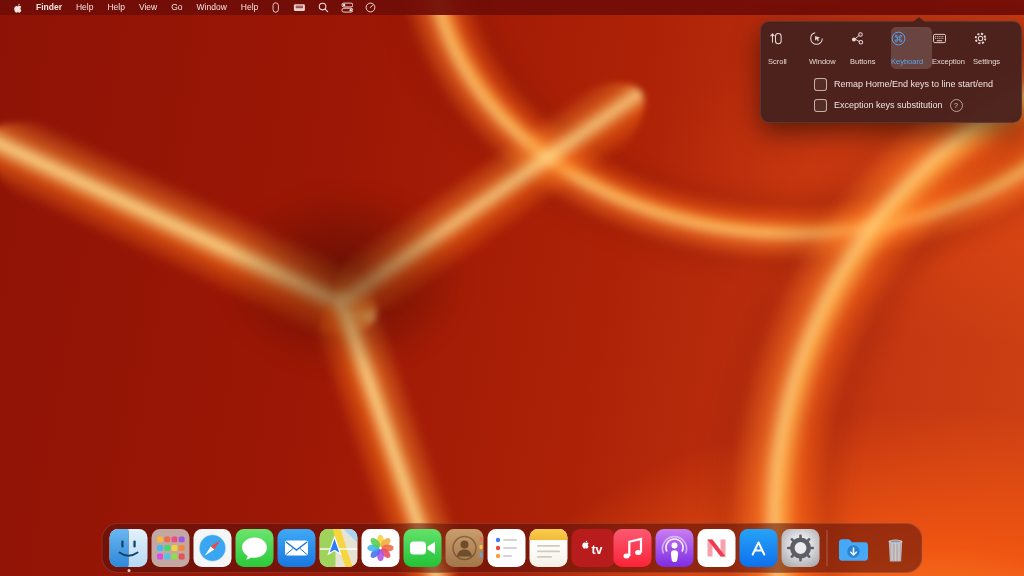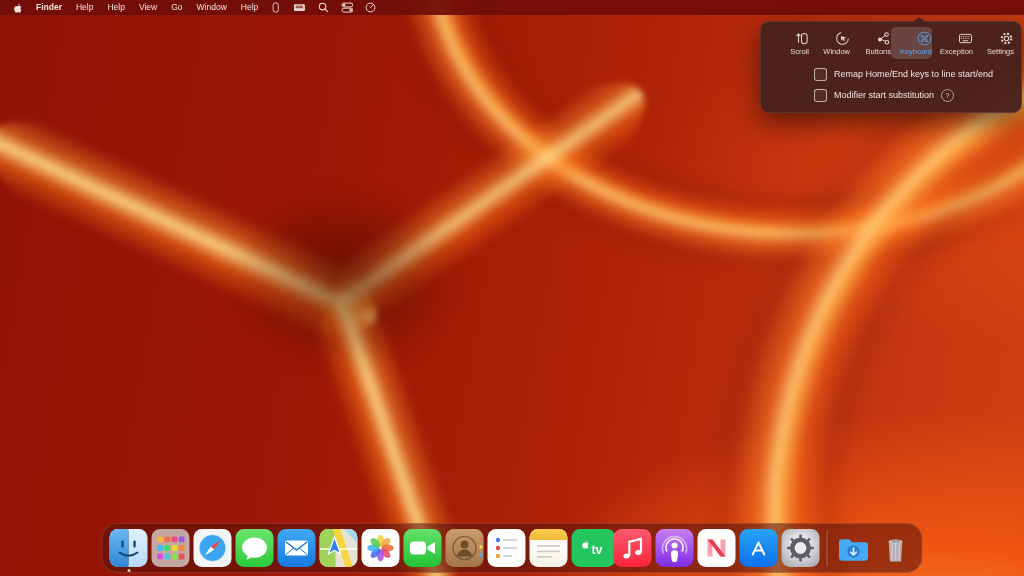--- a/index.html
+++ b/index.html
@@ -42,21 +42,21 @@
 
   
   .popover{position:absolute;right:2px;top:21px;width:262px;z-index:7;
     background:rgba(73,33,29,.97);border:1px solid rgba(255,255,255,.09);
     border-radius:9px;box-shadow:0 10px 26px rgba(0,0,0,.5);
     padding:5px 5px 9px;box-sizing:border-box;}
   .popover:before{content:"";position:absolute;top:-5px;left:152px;width:0;height:0;
     border-left:6px solid transparent;border-right:6px solid transparent;
     border-bottom:5px solid rgba(73,33,29,.97);}
   .tabs{display:flex;justify-content:space-between;padding:0 2px;}
-  .tab{width:41px;display:flex;flex-direction:column;align-items:flex-end;gap:2px;
+  .tab{width:41px;display:flex;flex-direction:column;align-items:flex-start;gap:12px;
     padding:4px 0 3px;border-radius:5px;color:#e7d8d4;cursor:default;}
   .tab svg{width:15px;height:15px;display:block;}
   .tab .tlabel{font-size:7.5px;line-height:8px;}
   .tab.selected{background:rgba(255,255,255,.16);color:#58a6f2;}
   .opts{margin-top:7px;padding-left:48px;display:flex;flex-direction:column;gap:5px;text-align:center;}
   .optrow{display:flex;align-items:center;gap:7px;height:16px;}
   .cbox{width:11px;height:11px;border-radius:3px;border:1px solid rgba(255,248,245,.65);
     background:rgba(255,255,255,.05);flex:none;}
   .olabel{font-size:9px;color:#f0e4e1;}
   .helpi{width:11px;height:11px;border-radius:50%;border:1px solid rgba(255,255,255,.55);
@@ -82,21 +82,21 @@
   .ic-messages{background:linear-gradient(180deg,#6be56d,#2bc93a);}
   .ic-mail{background:linear-gradient(180deg,#3fa9f5,#1878e0);}
   .ic-maps{background:#e7e3d4;}
   .ic-photos{background:#fff;}
   .ic-facetime{background:linear-gradient(180deg,#63e26a,#23c337);}
   .ic-contacts{background:linear-gradient(180deg,#c99e6d,#a3764a);}
   .ic-reminders{background:#fff;}
   .ic-notes{background:linear-gradient(180deg,#fdfcf8 55%,#f3efe5);}
   .note-top{position:absolute;top:0;left:0;right:0;height:10.5px;
     background:linear-gradient(180deg,#f9ce4e,#f2b93a);}
-  .ic-tv{background:#22c55e;padding-left:44px;}
+  .ic-tv{background:#b91c1c;padding-left:44px;}
   .ic-music{background:linear-gradient(180deg,#fb5a72,#fa2337);}
   .ic-podcasts{background:linear-gradient(180deg,#c97ef2,#7e2ce2);}
   .ic-news{background:#fff;}
   .ic-appstore{background:linear-gradient(180deg,#27a3f6,#0d70ee);}
   .ic-settings{background:radial-gradient(circle at 50% 42%,#ececef 25%,#c5c5c9 62%,#9fa0a4);}
   .ic-downloads,.ic-trash{background:transparent;}
 </style>
 </head>
 <body>
 
@@ -219,21 +219,21 @@
           <span class="tlabel">Settings</span>
         </div>
       </div>
     <div class="opts" id="opts-slot">
         <div class="optrow">
           <span class="cbox"></span>
           <span class="olabel">Remap Home/End keys to line start/end</span>
         </div>
         <div class="optrow">
           <span class="cbox"></span>
-          <span class="olabel">Modifier start substitution</span>
+          <span class="olabel">Exception keys substitution</span>
           <span class="helpi">?</span>
         </div>
       </div>
   </div>
 
   <div class="dock" id="dock-slot">
       <div class="dock-item">
         <div class="dicon ic-finder">
           <div class="half"></div>
           <svg viewBox="0 0 38 38">

